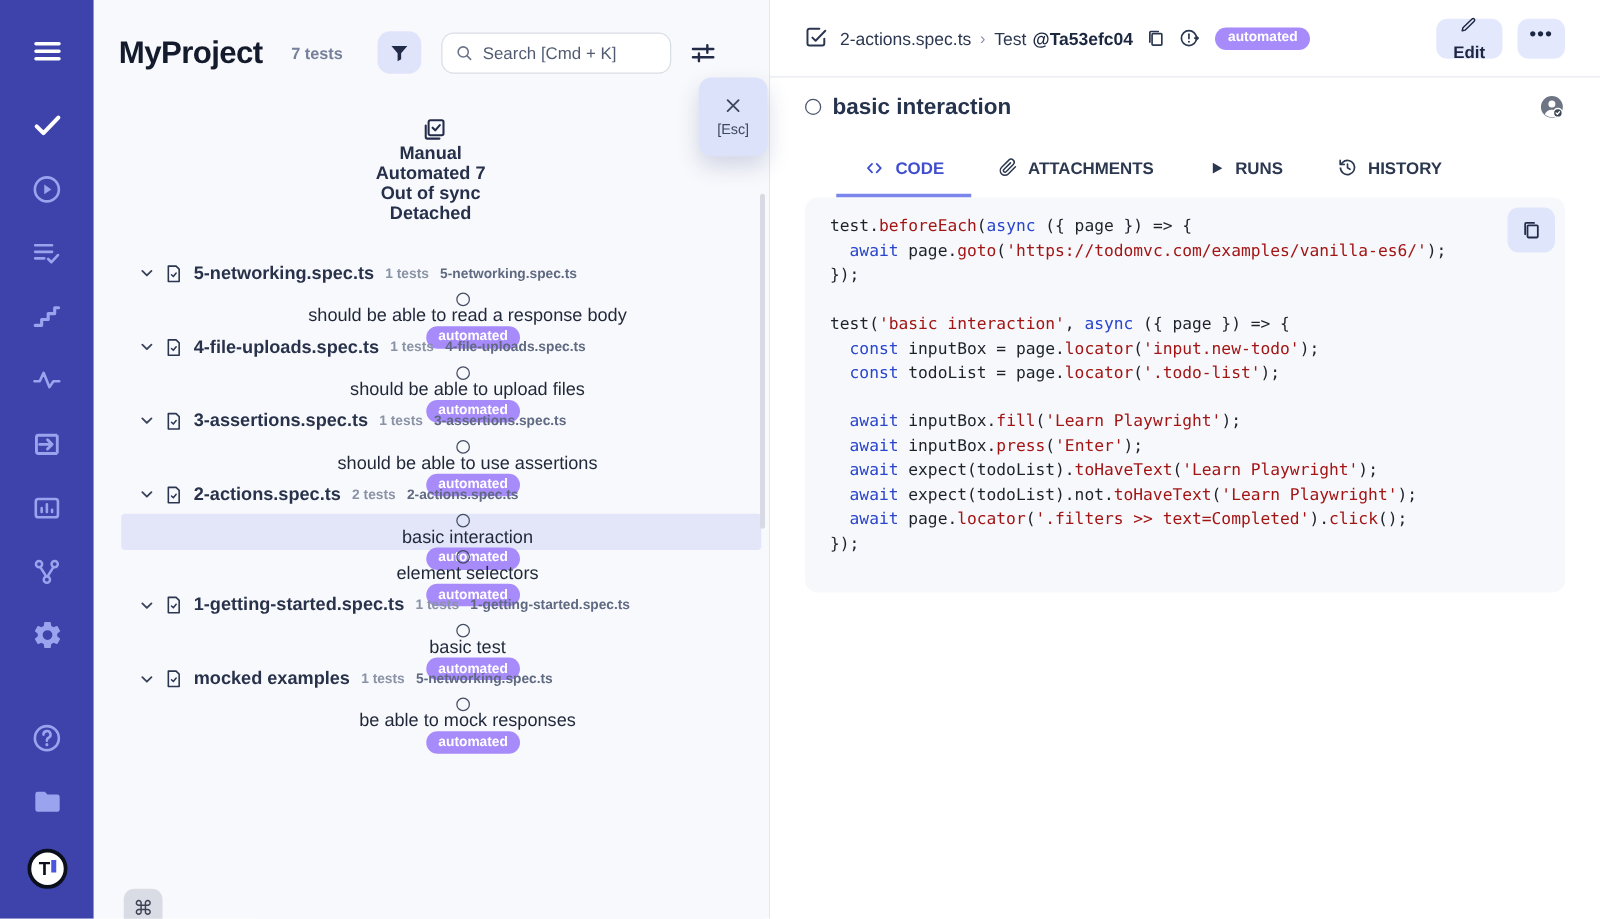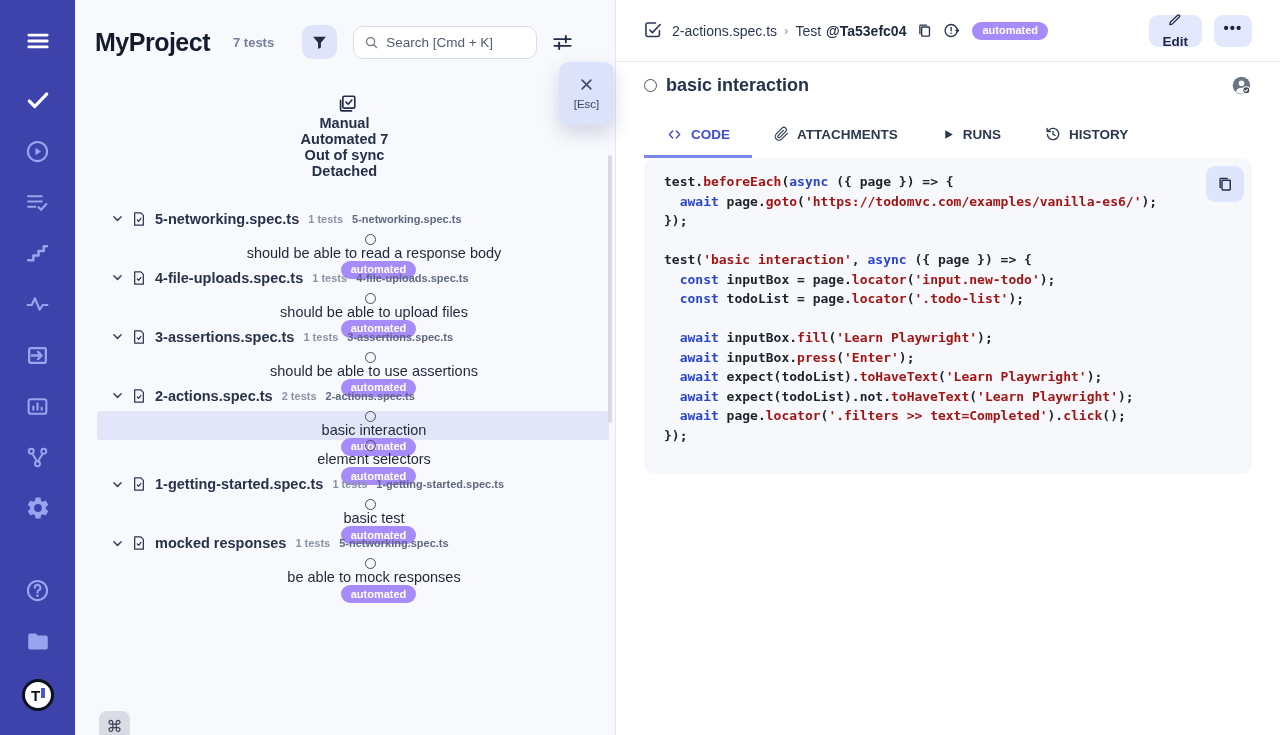--- a/index.html
+++ b/index.html
@@ -66,28 +66,28 @@
   .btn { background:#e3e8fc; border:none; border-radius:9px; height:32px; display:flex; align-items:center; justify-content:center; cursor:pointer; font-family:"Liberation Sans",sans-serif; }
   .btn-edit { padding:0 14px; gap:7px; font-size:13.5px; font-weight:700; color:#1d2742;flex-direction:column; }
   .btn-more { width:38px; font-size:15px; font-weight:800; color:#1d2742; letter-spacing:1px; padding-bottom:7px; }
 
   .rp-body { padding:0 28px; flex:1; }
   .title-row { margin-top:13px; display:flex; align-items:center; }
   .title-circle { width:13px; height:13px; border:1.6px solid #49536b; border-radius:50%; margin-right:9px; flex-shrink:0; }
   .rp-title { font-size:18px; font-weight:800; color:#26334d; }
   .avatar { margin-left:auto; display:flex; cursor:pointer; }
 
-  .dtabs { display:flex; margin-top:21px; width:557px; justify-content:flex-start; }
+  .dtabs { display:flex; margin-top:21px; width:557px; justify-content:center; }
   .dtab { display:flex; align-items:center; gap:8px; font-size:13.5px; font-weight:700; color:#2c3850; padding:9px 22px 13px; cursor:pointer; border-bottom:3px solid transparent; }
   .dtab.active { color:#3f4ed0; border-bottom-color:#7b86ec; }
 
   .code-block { background:#f6f8fb; border-radius:10px; height:316px; position:relative; padding:14px 20px; overflow:hidden; }
   .copy-btn { position:absolute; top:8px; right:8px; width:38px; height:36px; background:#dfe5fb; border:none; border-radius:9px; display:flex; align-items:center; justify-content:center; cursor:pointer; }
   .code-lines { font-family:"DejaVu Sans Mono","Liberation Mono",monospace; font-size:13px; }
-  .code-line { height:19.5px; line-height:19.5px; white-space:pre;font-weight:bold; }
+  .code-line { height:19.5px; line-height:19.5px; white-space:pre; }
   .tok-p { color:#1d222b; }
   .tok-k { color:#2945cc; }
   .tok-fn { color:#a31515; }
   .tok-str { color:#a31515; }
 </style>
 </head>
 <body>
 
 <div class="app">
 
@@ -325,21 +325,21 @@
             <svg width="13" height="13" viewBox="0 0 16 16">
               <path d="M3.5 5.8L8 10.3l4.5-4.5" fill="none" stroke="#39435c" stroke-width="1.8" stroke-linecap="round" stroke-linejoin="round"></path>
             </svg>
           </span>
           <span class="ficon">
             <svg width="16" height="16" viewBox="0 0 24 24">
               <path d="M5.5 2.8h9.3l3.7 3.7v14.7H5.5z" fill="none" stroke="#2b3650" stroke-width="1.9" stroke-linejoin="round"></path>
               <path d="M9.3 13.2l2.2 2.2 3.4-4.2" fill="none" stroke="#2b3650" stroke-width="1.8" stroke-linecap="round" stroke-linejoin="round"></path>
             </svg>
           </span>
-          <span class="g-name">mocked responses</span>
+          <span class="g-name">mocked examples</span>
           <span class="g-count">1 tests</span>
           <span class="g-path">5-networking.spec.ts</span>
         </div>
         <div class="tree-test">
           <span class="t-circle"></span>
           <span class="t-label">be able to mock responses</span>
           <span class="badge">automated</span>
         </div>
       </div>
 

